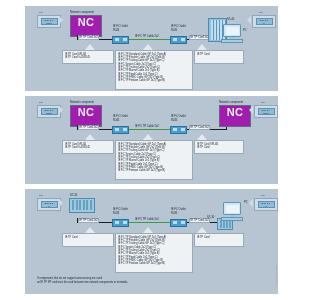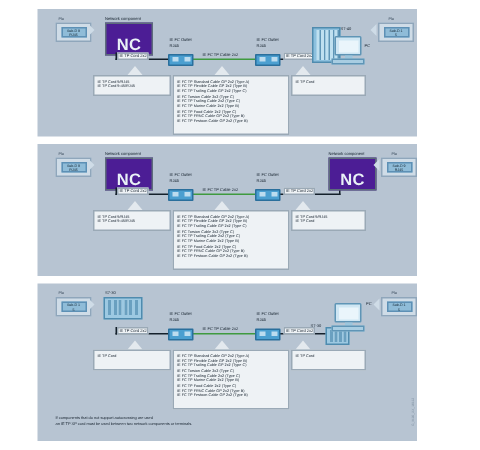--- a/index.html
+++ b/index.html
@@ -24,22 +24,22 @@
   .plugbox{position:absolute;left:2.5px;top:2px;width:17px;height:7px;
            background:#8fbcd8;border:0.4px solid #5d90b5;
            font-size:2.4px;line-height:3.2px;text-align:center;color:#10222f;
            padding-top:0.2px;box-sizing:border-box;}
   .arrowR{position:absolute;width:0;height:0;border-top:4px solid transparent;
           border-bottom:4px solid transparent;border-left:4px solid #cfdce7;}
   .arrowL{position:absolute;width:0;height:0;border-top:4px solid transparent;
           border-bottom:4px solid transparent;border-right:4px solid #cfdce7;}
 
   
-  .nc{position:absolute;width:30px;height:20px;background:#4c1d95;
-      border:0.4px solid #5d6c7b;display:flex;align-items:flex-end;justify-content:center;}
+  .nc{position:absolute;width:30px;height:20px;background:#a21caf;
+      border:0.4px solid #5d6c7b;display:flex;align-items:flex-start;justify-content:center;}
   .nc span{font-size:11px;font-weight:bold;color:#e9f1f7;letter-spacing:0.3px;}
 
   
   .bus{position:absolute;height:1.2px;background:#14202b;}
   .greencable{position:absolute;height:1.4px;background:#3f9a3f;}
 
   
   .outlet{position:absolute;width:15px;height:6px;background:#4b9fd0;
           border:0.4px solid #2a6f9c;border-radius:0.6px;}
   .outlet:before{content:"";position:absolute;left:1.5px;top:1.4px;width:4px;height:3px;

